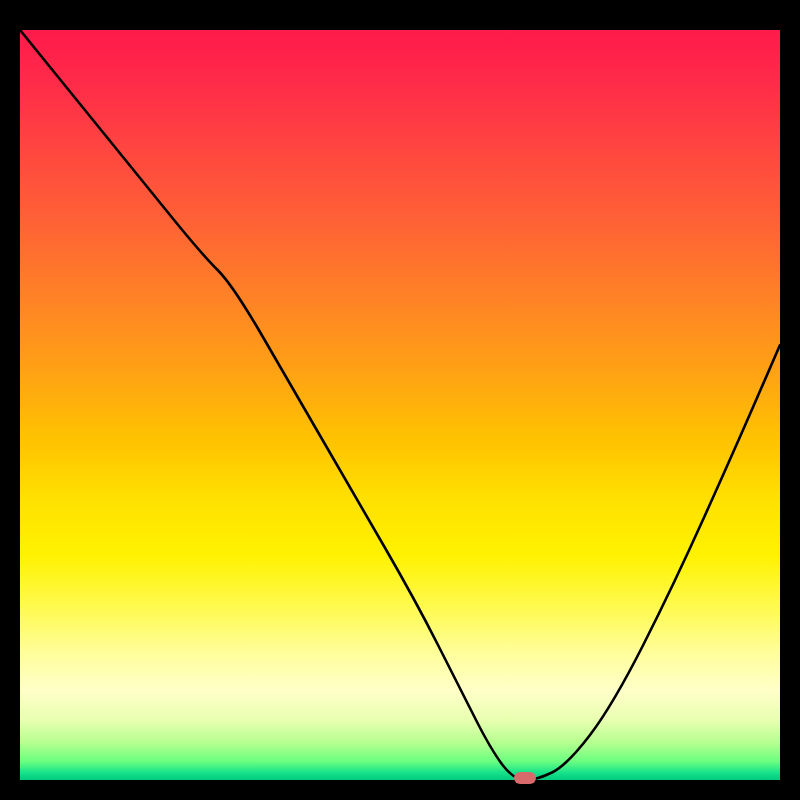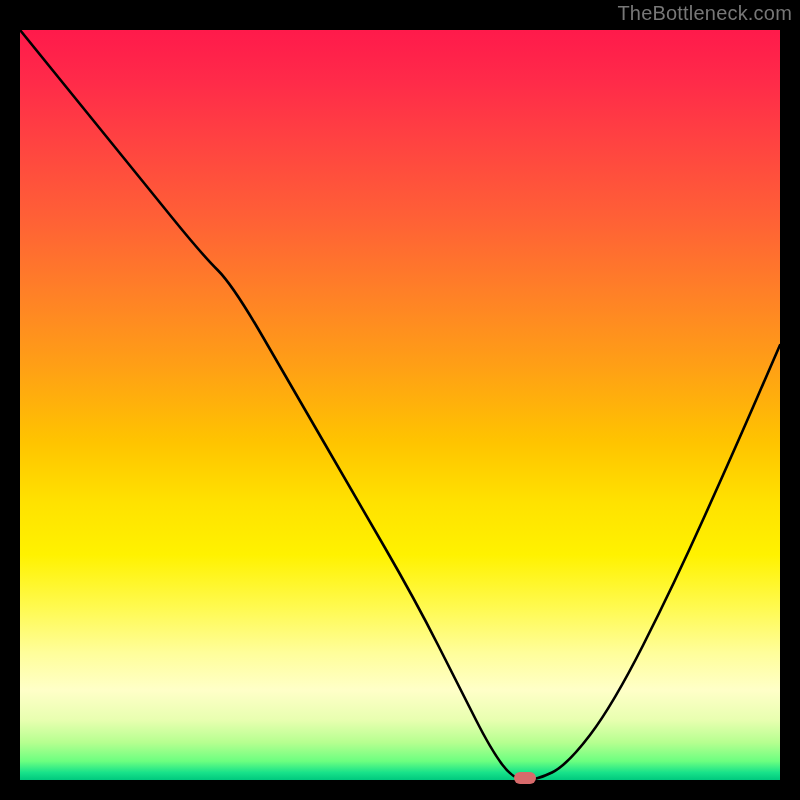--- a/index.html
+++ b/index.html
@@ -85,21 +85,20 @@
     height: 12px;
     border-radius: 6px;
     background: #d86a6b;
     z-index: 5;
   }
 </style>
 </head>
 <body>
 
 <div class="frame">
-  <div class="watermark">TheBottleneck.com</div>
 
   <div class="plot-outer">
     <div class="gradient"></div>
 
     <svg class="curve-svg" viewBox="0 0 760 750" preserveAspectRatio="none">
       <path id="curve-path" d="M 0.0 0.0 Q 0.0 0.0 30.4 37.5 Q 60.8 75.0 91.2 112.5 Q 121.6 150.0 152.0 187.5 Q 182.4 225.0 197.6 240.0 Q 212.8 255.0 243.2 307.5 Q 273.6 360.0 304.0 412.5 Q 334.4 465.0 364.8 517.5 Q 395.2 570.0 418.0 615.0 Q 440.8 660.0 456.0 690.0 Q 471.2 720.0 482.6 735.0 Q 494.0 750.0 505.4 750.0 Q 516.8 750.0 532.0 742.5 Q 547.2 735.0 570.0 705.0 Q 592.8 675.0 623.2 615.0 Q 653.6 555.0 684.0 487.5 Q 714.4 420.0 737.2 367.5 T 760.0 315.0" fill="none" stroke="#000" stroke-width="2.6" stroke-linecap="round" stroke-linejoin="round"></path>
     </svg>
 
     <div id="valley-marker" class="marker" style="left: 496.4px; top: 744px; background: rgb(216, 106, 107);"></div>
 

